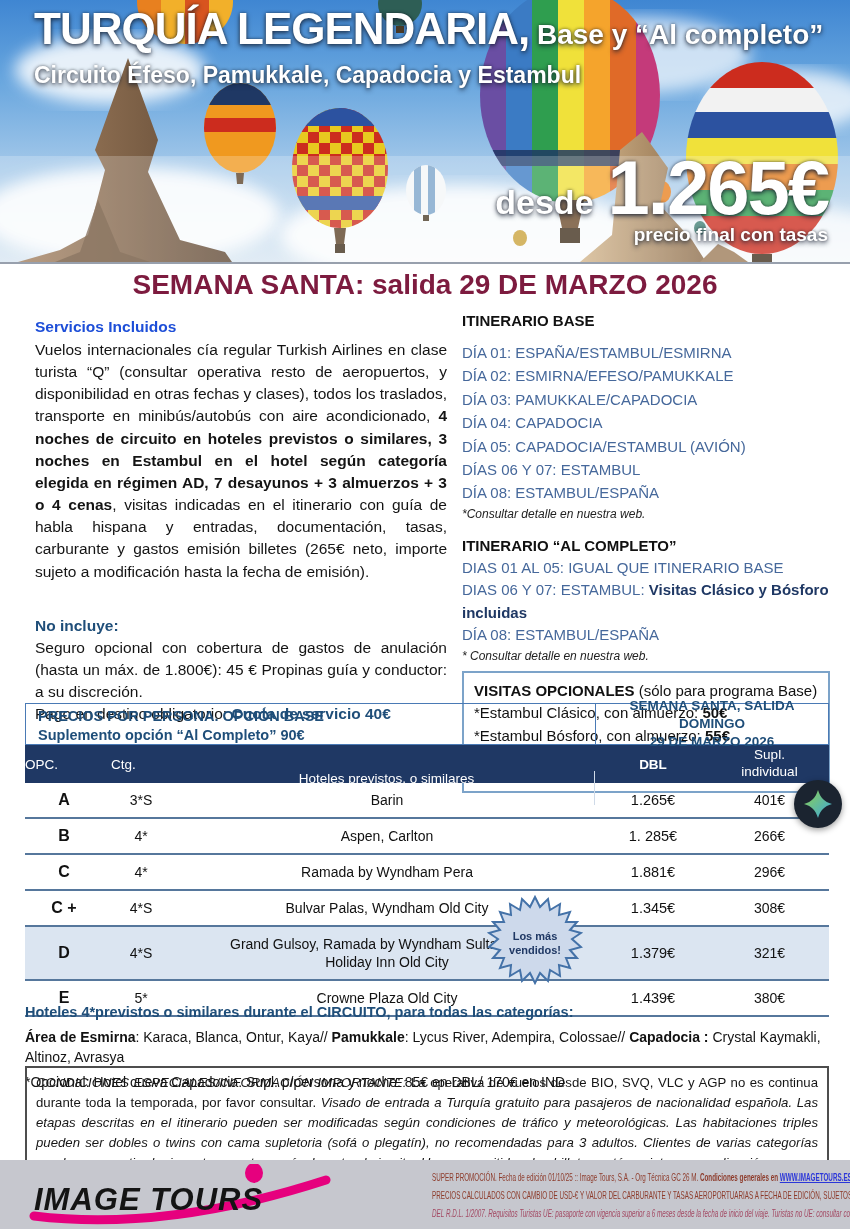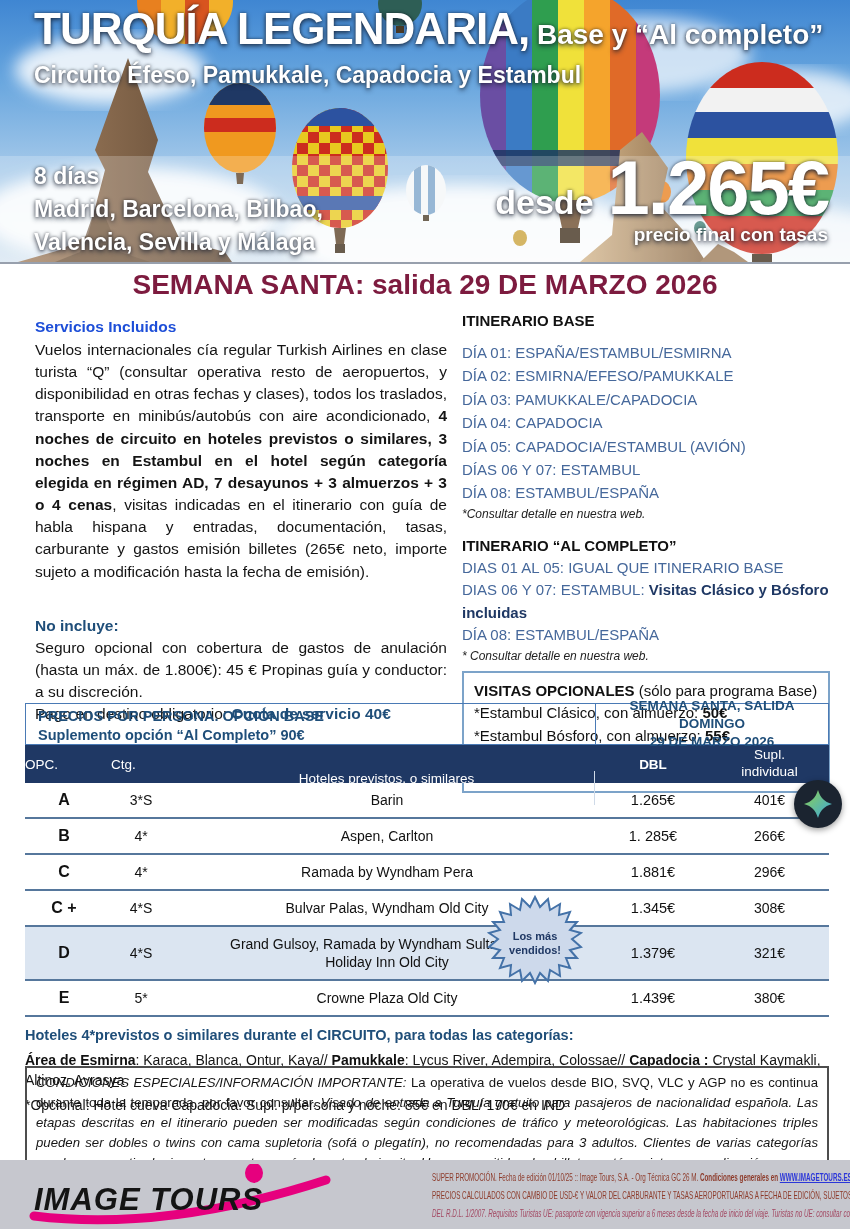--- a/index.html
+++ b/index.html
@@ -78,21 +78,21 @@
   .badge .btxt{position:absolute;top:0;left:0;width:96px;height:96px;display:flex;
                flex-direction:column;align-items:center;justify-content:center;
                color:#1F3864;font-weight:bold;font-size:11px;line-height:1.3;}
 
   
   .widget{position:absolute;top:780px;left:794px;width:48px;height:48px;border-radius:50%;
           background:#1b2430;box-shadow:0 2px 6px rgba(0,0,0,.4);cursor:pointer;}
   .widget svg{position:absolute;top:7px;left:7px;}
 
   
-  .hotels-info{position:absolute;top:1027px;left:25px;width:806px;font-size:14px;color:#141414;}
+  .hotels-info{position:absolute;top:1004px;left:25px;width:806px;font-size:14px;color:#141414;}
   .hi-title{color:#1F4E79;font-weight:bold;font-size:14.5px;margin:0 0 7px 0;}
   .hi-line{margin:0 0 4px 0;line-height:1.45;}
   .hi-line b{color:#111;}
 
   
   .conditions{position:absolute;top:1066px;left:25px;width:804px;box-sizing:border-box;
               border:2px solid #4d4d4d;padding:5px 9px 7px 9px;font-size:13.2px;
               line-height:1.52;text-align:justify;color:#161616;}
   .it{font-style:italic;} .bd{font-weight:bold;}
 
@@ -229,25 +229,20 @@
       <path d="M700,262 L718,244 L734,252 L748,262 Z" fill="#9b7a56"></path>
     </svg>
 
     <div class="overlay-band"></div>
 
     <div class="hd-title hd-text">
       <span class="main">TURQUÍA LEGENDARIA,</span><span class="suffix"> Base y “Al completo”</span>
     </div>
     <div class="hd-sub hd-text">Circuito Éfeso, Pamukkale, Capadocia y Estambul</div>
 
-    <div class="hd-left hd-text">
-      <div>8 días</div>
-      <div>Madrid, Barcelona, Bilbao,</div>
-      <div>Valencia, Sevilla y Málaga</div>
-    </div>
 
     <div class="hd-price hd-text">
       <div class="row">
         <span class="desde">desde</span>
         <span class="bigprice">1.265€</span>
       </div>
       <div class="tasas">precio final con tasas</div>
     </div>
   </div>
 

